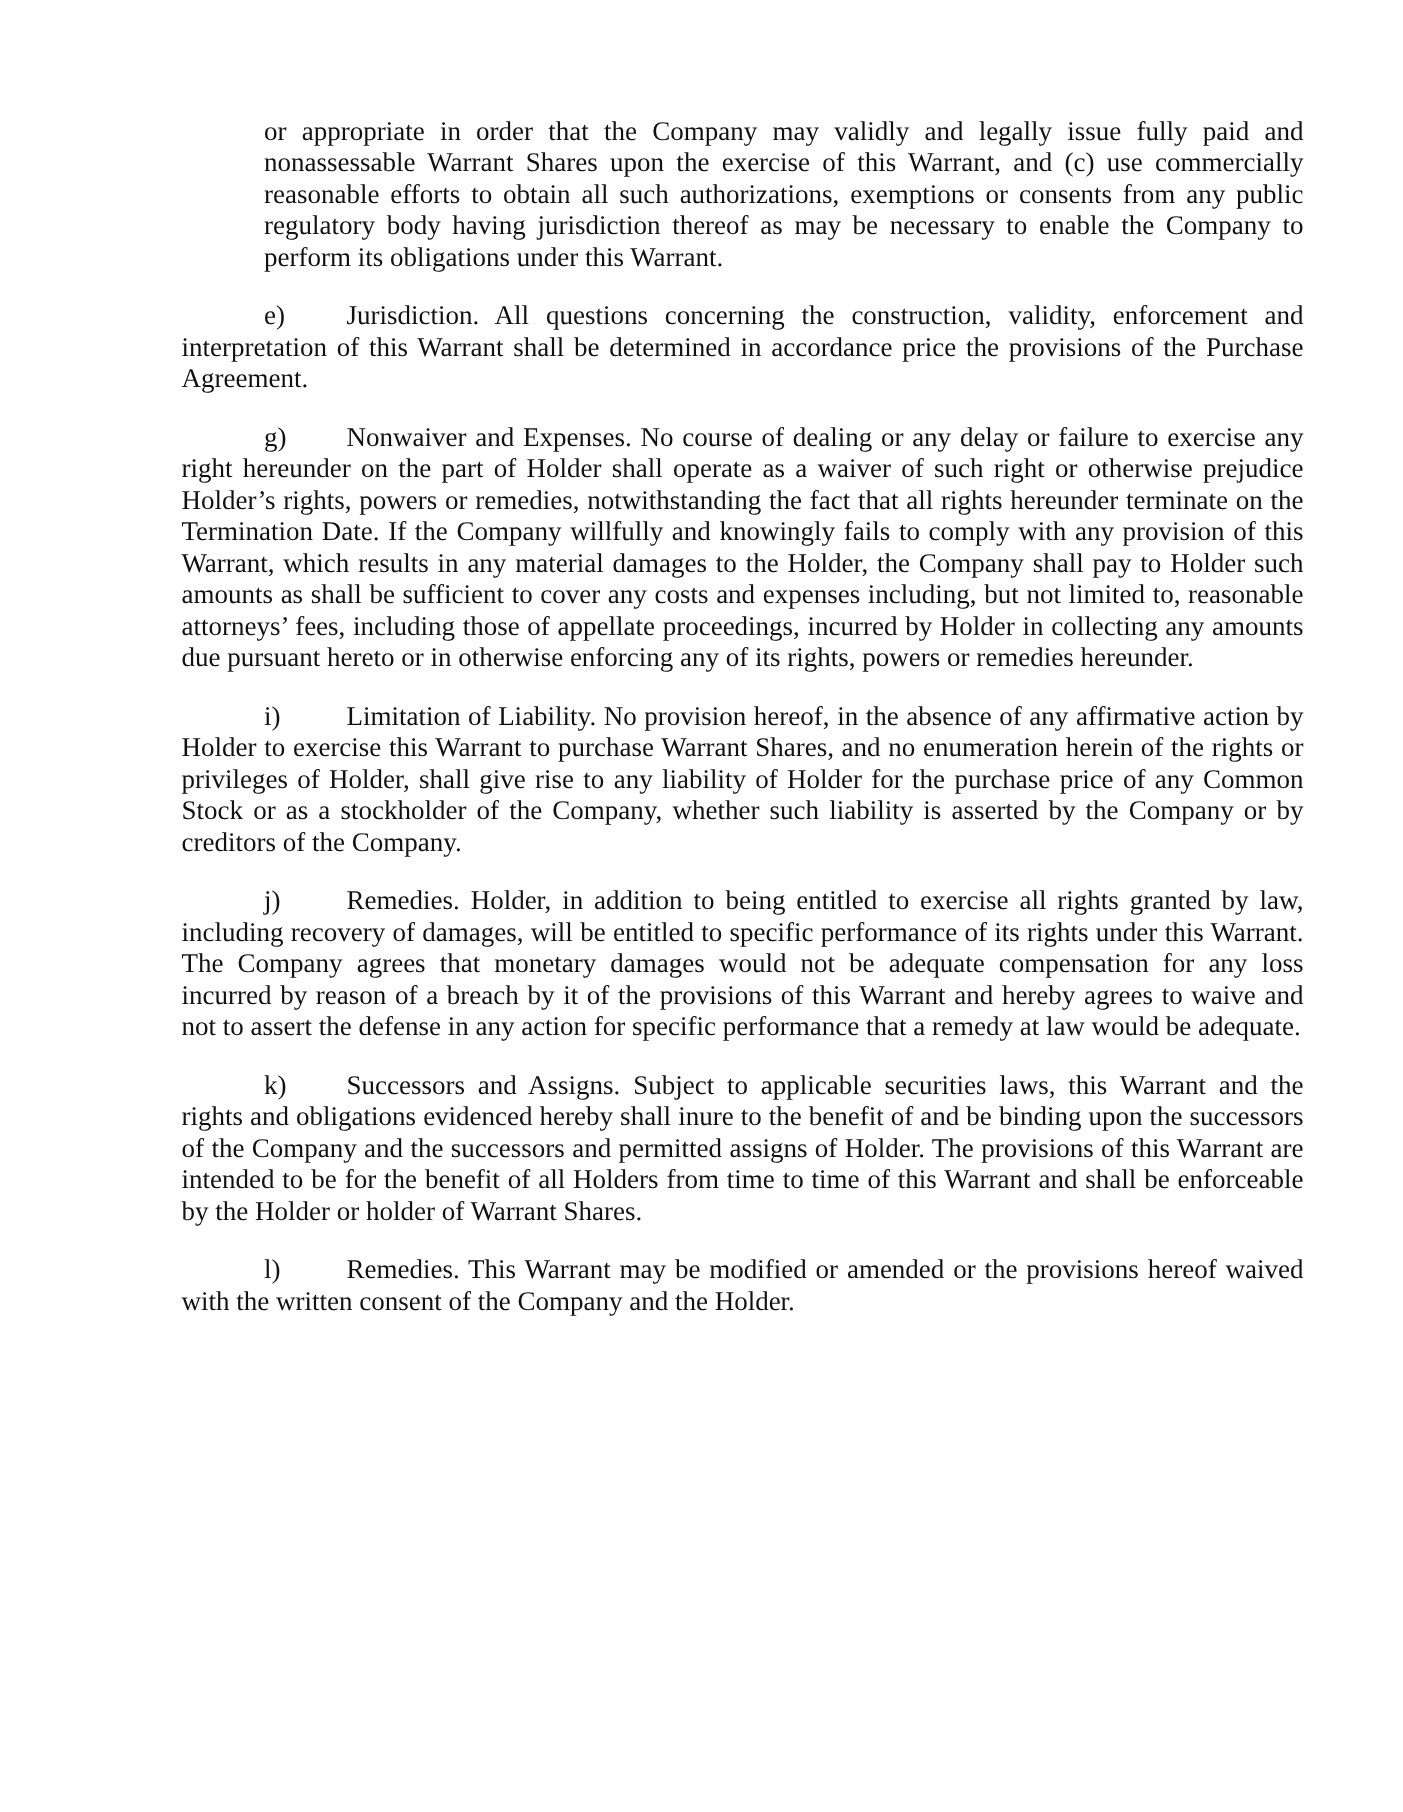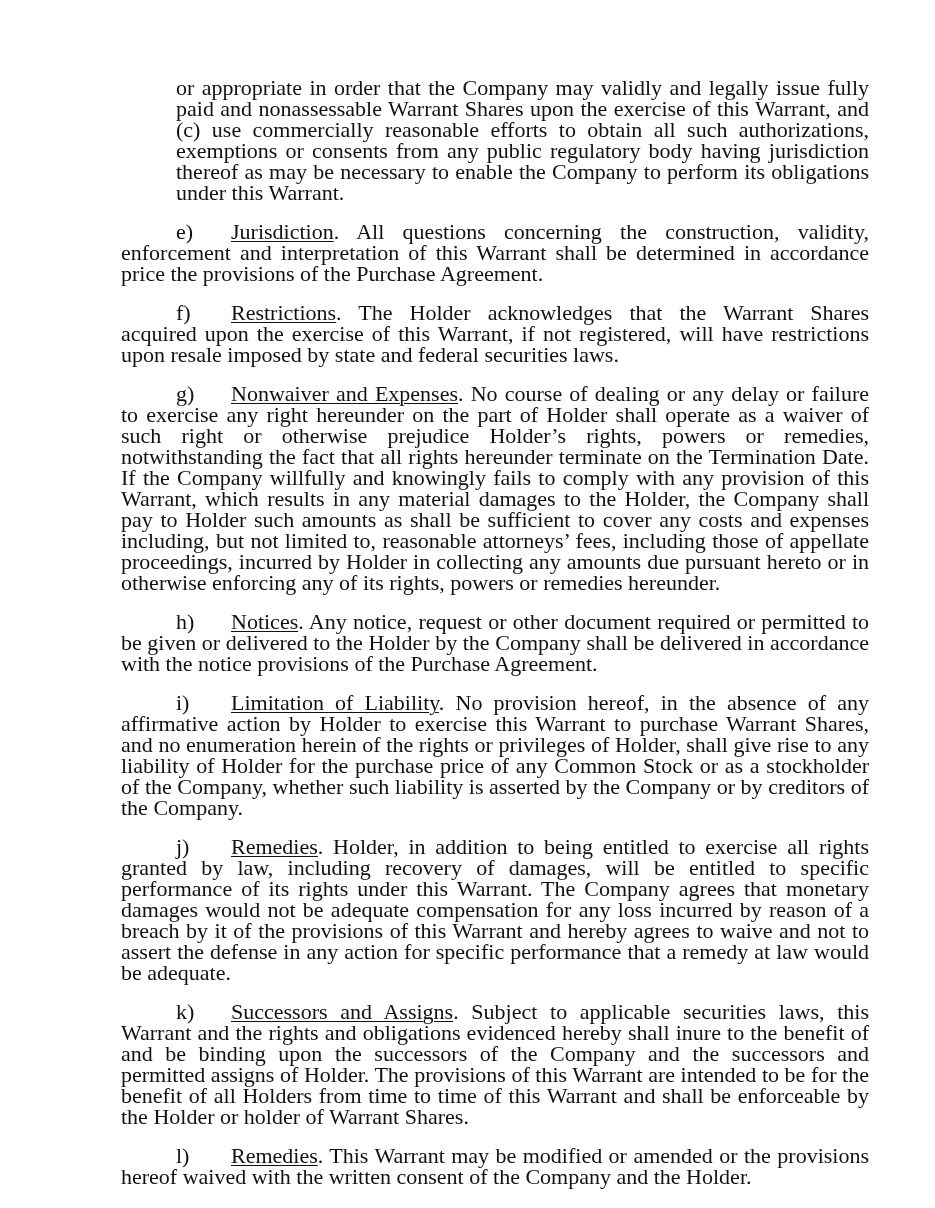--- a/index.html
+++ b/index.html
@@ -16,52 +16,49 @@
       color: #111111;
     }
     .page {
       position: absolute;
       left: 121px;
       top: 77px;
       width: 748px;
     }
     p {
       margin: 0 0 18px 0;
-      font-size: 22px;
+      font-size: 18px;
       line-height: 21px;
       text-align: justify;
       text-align-last: left;
     }
     p.cont {
       margin-left: 55px;
     }
     .num {
       display: inline-block;
       width: 55px;
       margin-left: 55px;
     }
     .head {
-      text-decoration: underline;
       text-underline-offset: 2px;
       text-decoration-thickness: 1px;
     }
   </style>
 </head>
 <body>
 
 <div class="page">
   <p class="cont">or appropriate in order that the Company may validly and legally issue fully paid and nonassessable Warrant Shares upon the exercise of this Warrant, and (c) use commercially reasonable efforts to obtain all such authorizations, exemptions or consents from any public regulatory body having jurisdiction thereof as may be necessary to enable the Company to perform its obligations under this Warrant.</p>
 
   <p><span class="num">e)</span><span class="head">Jurisdiction</span><span>. All questions concerning the construction, validity, enforcement and interpretation of this Warrant shall be determined in accordance price the provisions of the Purchase Agreement.</span></p>
 
-  <p><span class="num">f)</span><span class="head">Restrictions</span><span>.  The Holder acknowledges that the Warrant Shares acquired upon the exercise of this Warrant, if not registered, will have restrictions upon resale imposed by state and federal securities laws.</span></p>
 
   <p><span class="num">g)</span><span class="head">Nonwaiver and Expenses</span><span>.  No course of dealing or any delay or failure to exercise any right hereunder on the part of Holder shall operate as a waiver of such right or otherwise prejudice Holder’s rights, powers or remedies, notwithstanding the fact that all rights hereunder terminate on the Termination Date.  If the Company willfully and knowingly fails to comply with any provision of this Warrant, which results in any material damages to the Holder, the Company shall pay to Holder such amounts as shall be sufficient to cover any costs and expenses including, but not limited to, reasonable attorneys’ fees, including those of appellate proceedings, incurred by Holder in collecting any amounts due pursuant hereto or in otherwise enforcing any of its rights, powers or remedies hereunder.</span></p>
 
-  <p><span class="num">h)</span><span class="head">Notices</span><span>.  Any notice, request or other document required or permitted to be given or delivered to the Holder by the Company shall be delivered in accordance with the notice provisions of the Purchase Agreement.</span></p>
 
   <p><span class="num">i)</span><span class="head">Limitation of Liability</span><span>.  No provision hereof, in the absence of any affirmative action by Holder to exercise this Warrant to purchase Warrant Shares, and no enumeration herein of the rights or privileges of Holder, shall give rise to any liability of Holder for the purchase price of any Common Stock or as a stockholder of the Company, whether such liability is asserted by the Company or by creditors of the Company.</span></p>
 
   <p><span class="num">j)</span><span class="head">Remedies</span><span>.  Holder, in addition to being entitled to exercise all rights granted by law, including recovery of damages, will be entitled to specific performance of its rights under this Warrant.  The Company agrees that monetary damages would not be adequate compensation for any loss incurred by reason of a breach by it of the provisions of this Warrant and hereby agrees to waive and not to assert the defense in any action for specific performance that a remedy at law would be adequate.</span></p>
 
   <p><span class="num">k)</span><span class="head">Successors and Assigns</span><span>.  Subject to applicable securities laws, this Warrant and the rights and obligations evidenced hereby shall inure to the benefit of and be binding upon the successors of the Company and the successors and permitted assigns of Holder.  The provisions of this Warrant are intended to be for the benefit of all Holders from time to time of this Warrant and shall be enforceable by the Holder or holder of Warrant Shares.</span></p>
 
   <p><span class="num">l)</span><span class="head">Remedies</span><span>.  This Warrant may be modified or amended or the provisions hereof waived with the written consent of the Company and the Holder.</span></p>
 </div>
 

